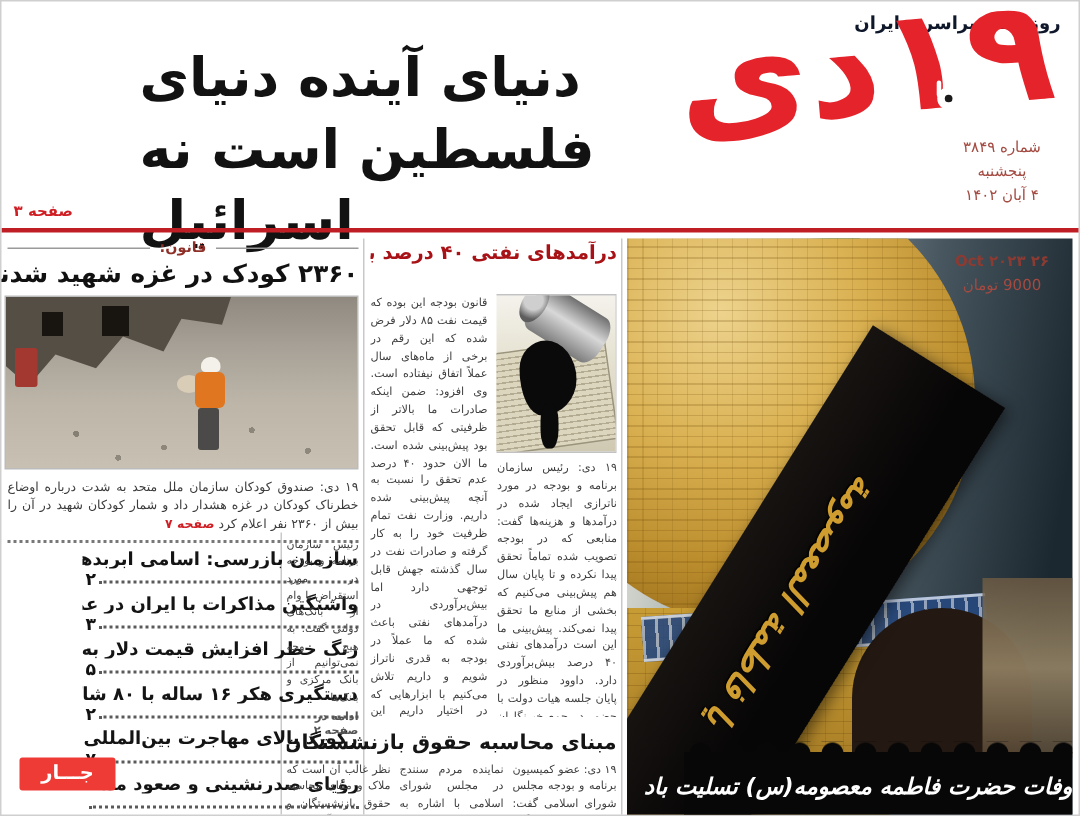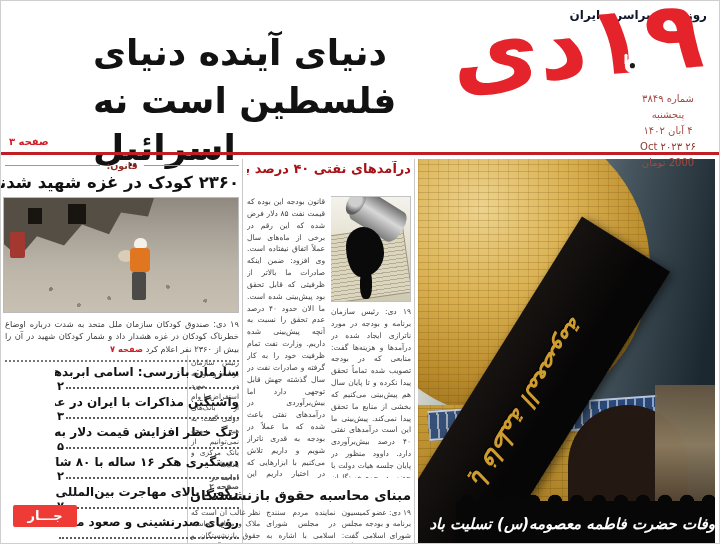--- a/index.html
+++ b/index.html
@@ -8,21 +8,21 @@
 
   
   .tagline{position:absolute;top:7px;right:12px;font-size:12px;font-weight:bold;color:#0f172a;}
   .topline{position:absolute;top:9px;left:108px;width:390px;text-align:center;
            font-size:13px;font-weight:bold;color:#e01920;}
   .logo{position:absolute;top:-14px;right:16px;font-size:95px;font-weight:bold;color:#e5232b;
         letter-spacing:-6px;line-height:1.2;transform:rotate(-5deg);z-index:1;}
   .hand{position:absolute;left:620px;top:46px;z-index:2;}
   .issue{position:absolute;top:90px;right:8px;width:86px;text-align:center;font-size:10px;
          color:#a34a41;line-height:1.6;z-index:3;}
-  .issue .en{font-weight:normal;color:#8c3b33;}
+  .issue .en{font-weight:bold;color:#8c3b33;margin-top:28px;}
   .lead{position:absolute;top:28px;left:92px;width:424px;text-align:left;color:#121212;
         font-weight:bold;font-size:36px;line-height:1.32;}
   .pageref3{position:absolute;top:135px;left:8px;font-size:10px;font-weight:bold;color:#cf1f24;}
   .rule{position:absolute;top:151px;left:0;width:720px;height:2.5px;background:#bf1e24;}
 
   
   .vline{position:absolute;width:1px;background:#c9c9c9;}
 
   
   .kicker{display:flex;align-items:center;gap:6px;height:12px;}
@@ -139,21 +139,21 @@
         <line x1="14.5" y1="14" x2="14.5" y2="6.5"></line>
     </g>
     <circle cx="9.5" cy="16" r="6.5" fill="#ffffff"></circle>
     <circle cx="9.5" cy="16" r="2.2" fill="#1a1a1a"></circle>
   </svg>
   <div class="issue">
     <div>شماره ۳۸۴۹</div>
     <div>پنجشنبه</div>
     <div>۴ آبان ۱۴۰۲</div>
     <div class="en">۲۶ Oct ۲۰۲۳</div>
-    <div>2000 تومان</div>
+    <div>9000 تومان</div>
   </div>
   <div class="lead">
     <div>دنیای آینده دنیای</div>
     <div>فلسطین است نه اسرائیل</div>
   </div>
   <div class="pageref3">صفحه ۳</div>
   <div class="rule"></div>
 
   <div class="vline" style="left:241px;top:158px;height:386px;"></div>
   <div class="vline" style="left:186px;top:354px;height:190px;"></div>

